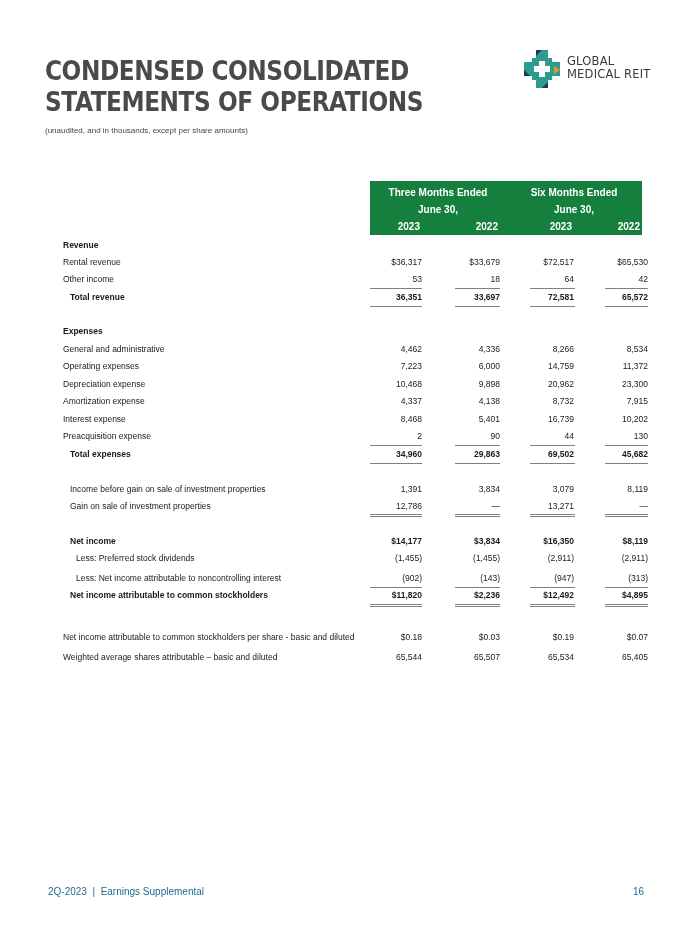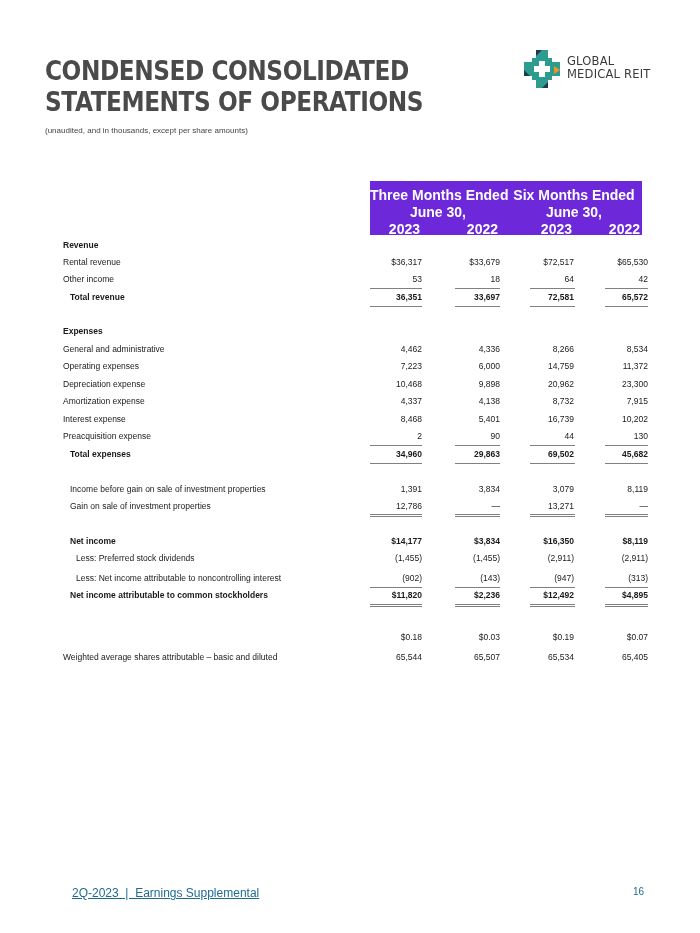--- a/index.html
+++ b/index.html
@@ -21,38 +21,38 @@
     .logo { position: absolute; left: 522px; top: 48px; width: 140px; height: 42px; }
     .logo svg { position: absolute; left: 0; top: 0; }
     .logo-text {
       position: absolute; left: 45px; top: 7px;
       font-family: "DejaVu Sans", sans-serif; font-size: 11.5px; line-height: 13px;
       color: #3a3a3a; letter-spacing: 0.2px; white-space: nowrap;
     }
 
     .header-box {
       position: absolute; left: 370px; top: 181px; width: 272px; height: 54px;
-      background: #6d28d9; color: #fff; font-weight: bold; font-size: 14px;
+      background: #15803d; color: #fff; font-weight: bold; font-size: 10px;
     }
     .hdr { position: absolute; text-align: center; white-space: nowrap; }
 
     .row { position: absolute; left: 0; width: 700px; height: 14px; font-size: 8.5px; }
     .row .label { position: absolute; left: 63px; top: 0; white-space: nowrap; }
     .row .label.indent1 { left: 70px; }
     .row .label.indent2 { left: 76px; }
     .row .label.bold { font-weight: bold; }
     .row .v { position: absolute; top: 0; text-align: right; white-space: nowrap; }
     .row.bold .v { font-weight: bold; }
     .c1 { right: 278px; } .c2 { right: 200px; } .c3 { right: 126px; } .c4 { right: 52px; }
 
     .rule { position: absolute; height: 0; border-top: 1px solid #808080; }
     .rule.double { height: 3px; border-top: 1px solid #808080; border-bottom: 1px solid #808080; }
 
     .footer-left {
-      position: absolute; left: 72px; top: 886px; font-size: 12px; color: #1f6b8f; text-decoration: underline;
+      position: absolute; left: 48px; top: 886px; font-size: 10px; color: #1f6b8f;
     }
     .footer-right {
       position: absolute; left: 633px; top: 886px; font-size: 10px; color: #1f6b8f; text-align: center;
     }
   </style>
 </head>
 <body>
 
 <div class="title">
   <div>CONDENSED CONSOLIDATED</div>
@@ -206,20 +206,21 @@
 </div>
 <div class="row bold" style="top:590px;">
   <span class="label bold indent1">Net income attributable to common stockholders</span>
   <span class="v c1">$11,820</span>
   <span class="v c2">$2,236</span>
   <span class="v c3">$12,492</span>
   <span class="v c4">$4,895</span>
 </div>
 
 <div class="row" style="top:632px;">
+  <span class="label">Net income attributable to common stockholders per share - basic and diluted</span>
   <span class="v c1">$0.18</span>
   <span class="v c2">$0.03</span>
   <span class="v c3">$0.19</span>
   <span class="v c4">$0.07</span>
 </div>
 <div class="row" style="top:652px;">
   <span class="label">Weighted average shares attributable – basic and diluted</span>
   <span class="v c1">65,544</span>
   <span class="v c2">65,507</span>
   <span class="v c3">65,534</span>

